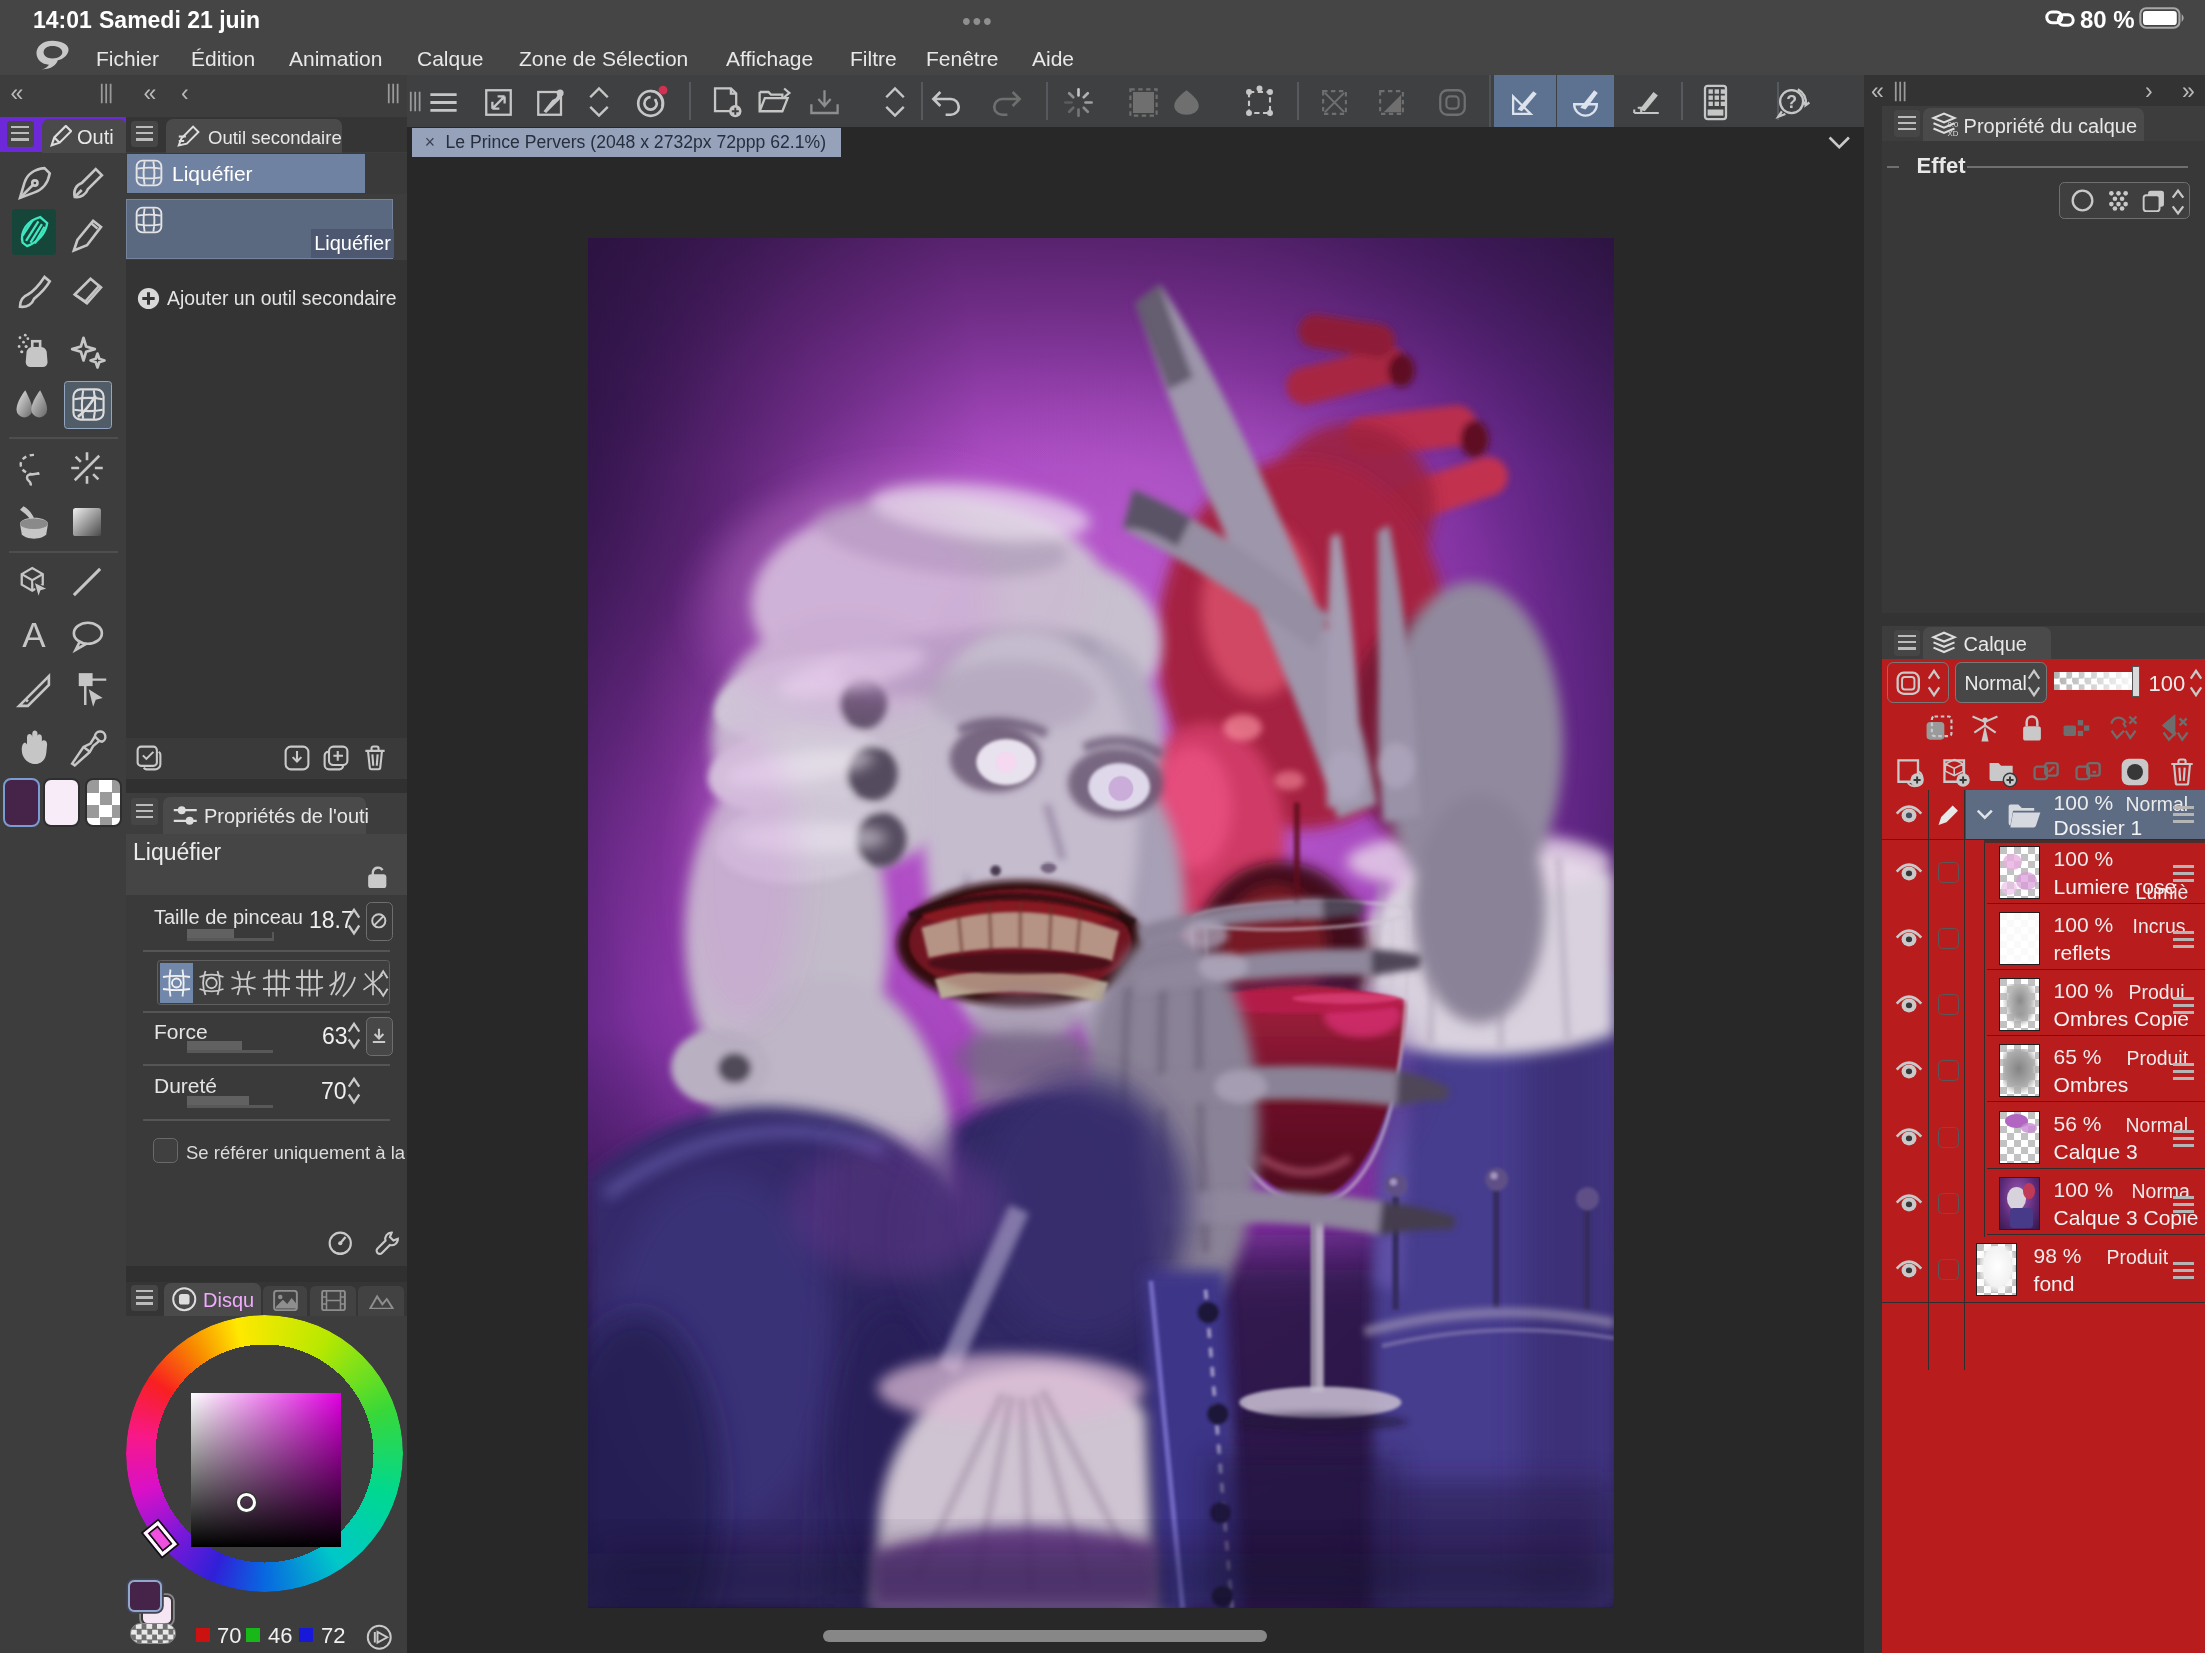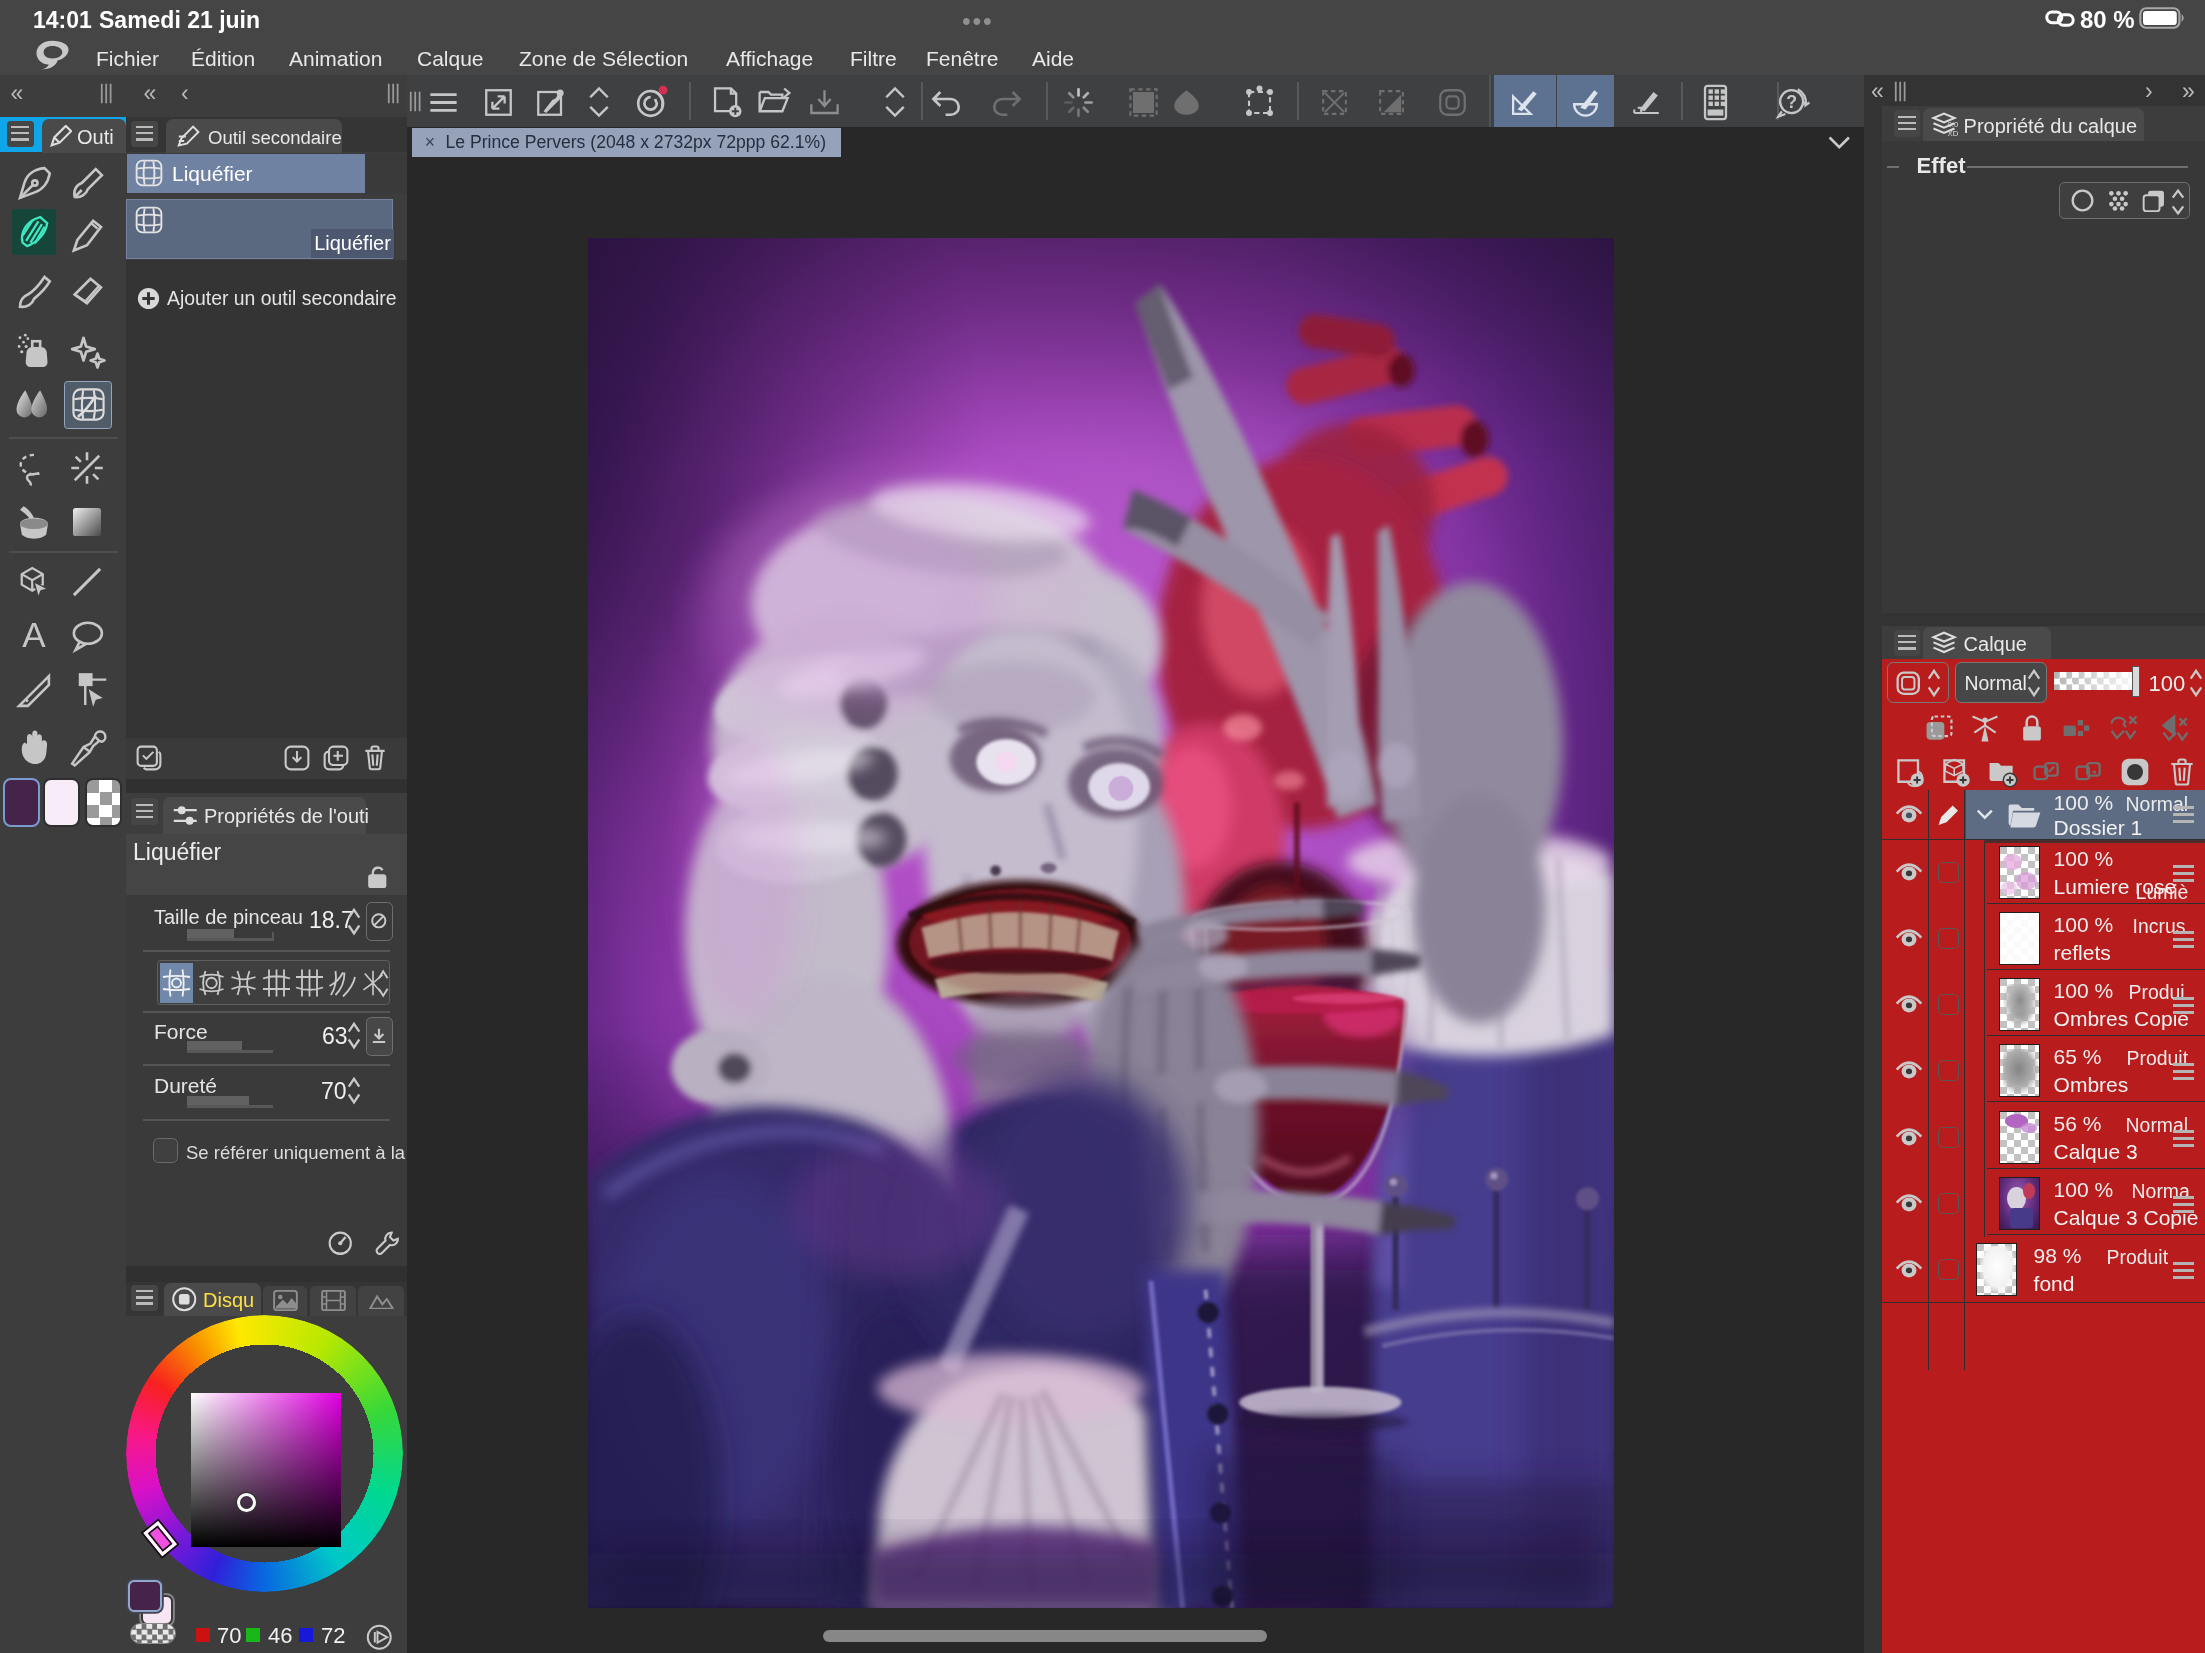--- a/index.html
+++ b/index.html
@@ -73,21 +73,21 @@
 
     <div class="abs" style="left:0;top:0;width:126px;height:42px;background:#3d3d3d;">
       <span class="abs hdr-sym" style="left:10.6px;top:5.3px;">«</span>
       <svg class="abs" style="left:100px;top:7px;" width="12.4" height="23" viewBox="0 0 14 26">
           <g stroke="#9a9a9a" stroke-width="2">
             <path d="M2 2 V24 M7 2 V24 M12 2 V24"></path>
           </g>
         </svg>
     </div>
 
-    <div class="abs" style="left:0;top:42px;width:126px;height:35px;background:#0ea5e9;">
+    <div class="abs" style="left:0;top:42px;width:126px;height:35px;background:#6d28d9;">
       <div class="abs" style="left:7px;top:3.5px;width:26.5px;height:26.5px;background:#464646;border-radius:3.5px;">
         <div style="margin:5.3px 4.4px;">
             <div style="height:2.6px;background:#bbb;margin-bottom:3.5px;"></div>
             <div style="height:2.6px;background:#bbb;margin-bottom:3.5px;"></div>
             <div style="height:2.6px;background:#bbb;"></div>
           </div>
       </div>
       <div class="abs tabface" style="left:42px;top:1.8px;width:84px;height:34px;">
         <svg class="abs" style="left:7px;top:6.2px;" width="23" height="23" viewBox="0 0 26 26">
             <path d="M3 23 L6 14 L19 1 L25 7 L12 20 Z M6 14 l6 6" fill="none" stroke="#ddd" stroke-width="2.4"></path>
@@ -471,21 +471,21 @@
             <div style="height:2.6px;background:#bbb;margin-bottom:3.5px;"></div>
             <div style="height:2.6px;background:#bbb;margin-bottom:3.5px;"></div>
             <div style="height:2.6px;background:#bbb;"></div>
           </div>
       </div>
       <div class="abs tabface" style="left:38px;top:0.9px;width:97px;height:33px;">
         <svg class="abs" style="left:7px;top:3.5px;" width="26.5" height="26.5" viewBox="0 0 30 30">
             <circle cx="15" cy="15" r="12.5" fill="none" stroke="#ddd" stroke-width="2.2"></circle>
             <rect x="9" y="9" width="12" height="12" rx="3" fill="#ddd"></rect>
           </svg>
-        <span class="abs" style="left:39px;top:6.2px;color:#fde047;font-size:20px;">Disqu</span>
+        <span class="abs" style="left:39px;top:6.2px;color:#f0abfc;font-size:20px;">Disqu</span>
       </div>
       <div class="abs" style="left:137px;top:3.5px;width:44px;height:30px;background:#424242;border-radius:5.3px 5.3px 0 0;">
         <svg class="abs" style="left:9.7px;top:4.4px;" width="25" height="21" viewBox="0 0 28 24">
             <rect x="1" y="1" width="26" height="22" rx="3" fill="none" stroke="#8e8e8e" stroke-width="2.2"></rect>
             <circle cx="8" cy="8" r="2.6" fill="#8e8e8e"></circle>
             <path d="M3 19 L11 11 L16 16 L21 9 L26 15 V21 H3 Z" fill="#8e8e8e"></path>
           </svg>
       </div>
       <div class="abs" style="left:184px;top:3.5px;width:46px;height:30px;background:#424242;border-radius:5.3px 5.3px 0 0;">
         <svg class="abs" style="left:10.6px;top:4.4px;" width="25" height="21" viewBox="0 0 28 24">

